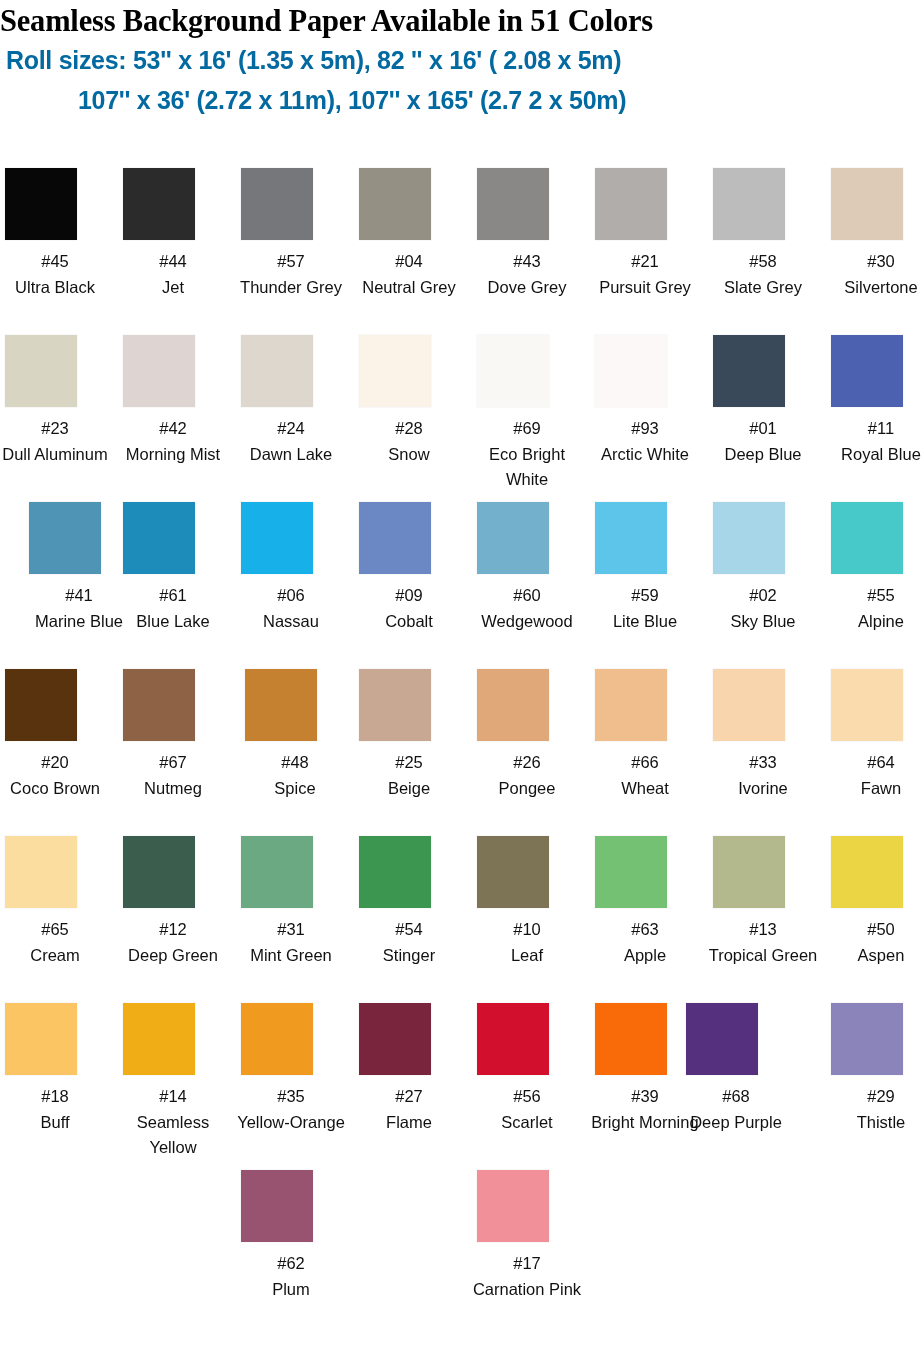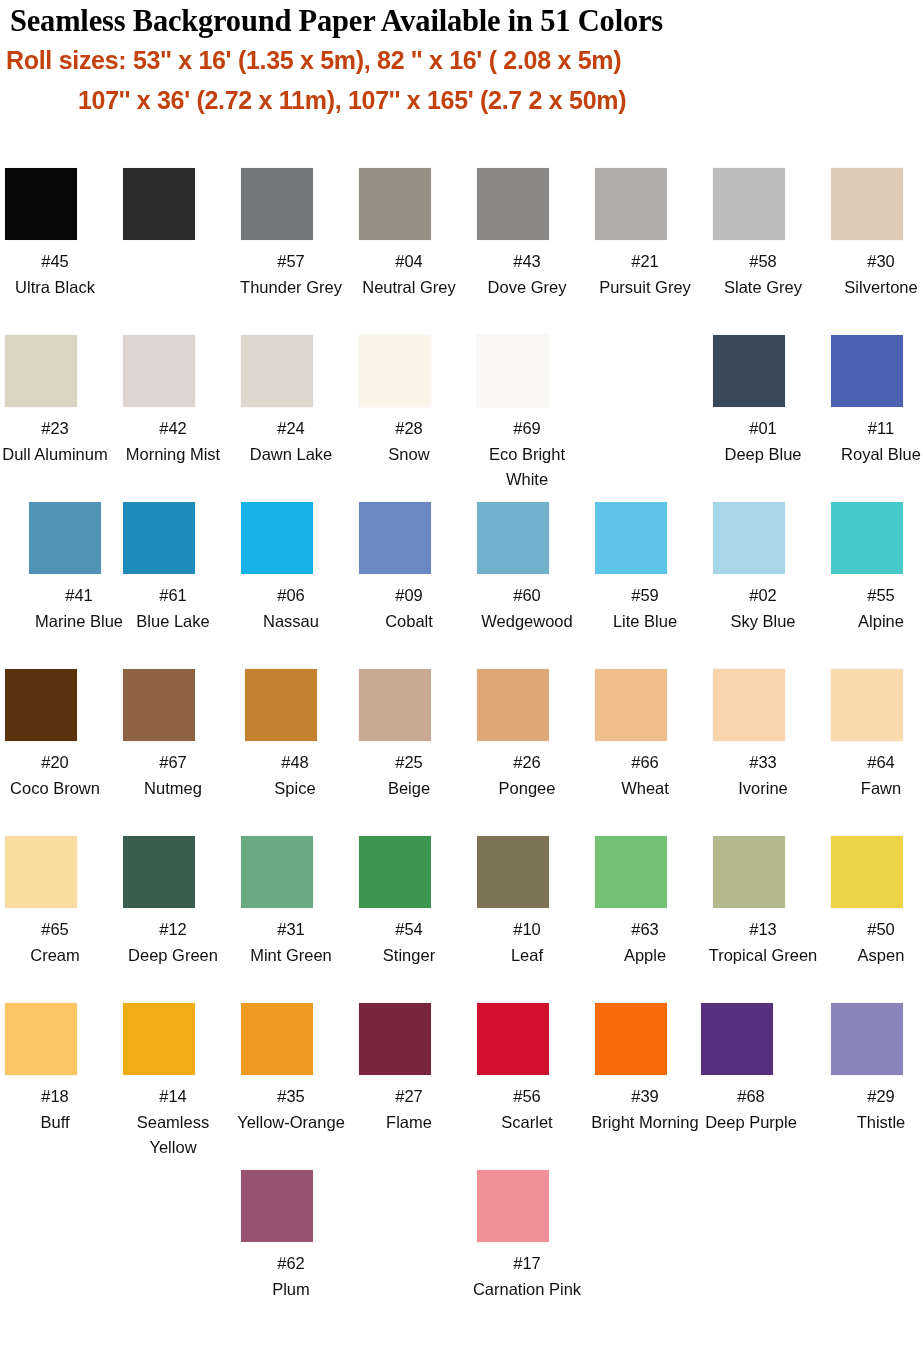--- a/index.html
+++ b/index.html
@@ -23,30 +23,29 @@
     text-align: center;
   }
   #title {
     font-family: "Liberation Serif", serif;
     font-weight: bold;
     font-size: 30.5px;
     line-height: 38px;
     letter-spacing: -0.2px;
     color: #000000;
     text-align: left;
-    padding-left: 10px;
     white-space: nowrap;
   }
   .rollline {
     font-family: "Liberation Sans", sans-serif;
     font-weight: bold;
     font-size: 25px;
     line-height: 40px;
     letter-spacing: -0.3px;
-    color: #c2410c;
+    color: #0369a1;
     white-space: nowrap;
   }
   #roll-line-1 { padding-left: 6px; text-align: left; }
   #roll-line-2 { padding-left: 78px; text-align: left; }
 
   
   #grid {
     position: absolute;
     top: 168px;
     left: 0;
@@ -96,20 +95,24 @@
     <div class="grid-row">
       <div class="cell" style="left: 0px;">
         <div class="swatch" style="background: rgb(7, 7, 7);"></div>
         <div class="caption">
           <span class="cap-code">#45</span>
           <span class="cap-name">Ultra Black</span>
         </div>
       </div>
       <div class="cell" style="left: 118px;">
         <div class="swatch" style="background: rgb(43, 43, 43);"></div>
+        <div class="caption">
+          <span class="cap-code">#44</span>
+          <span class="cap-name">Jet</span>
+        </div>
       </div>
       <div class="cell" style="left: 236px;">
         <div class="swatch" style="background: rgb(118, 119, 122);"></div>
         <div class="caption">
           <span class="cap-code">#57</span>
           <span class="cap-name">Thunder Grey</span>
         </div>
       </div>
       <div class="cell" style="left: 354px;">
         <div class="swatch" style="background: rgb(148, 145, 132);"></div>
@@ -176,20 +179,27 @@
           <span class="cap-name">Snow</span>
         </div>
       </div>
       <div class="cell" style="left: 472px;">
         <div class="swatch" style="background: rgb(250, 248, 244);"></div>
         <div class="caption">
           <span class="cap-code">#69</span>
           <span class="cap-name">Eco Bright White</span>
         </div>
       </div>
+      <div class="cell" style="left: 590px;">
+        <div class="swatch" style="background: rgb(251, 248, 247);"></div>
+        <div class="caption">
+          <span class="cap-code">#93</span>
+          <span class="cap-name">Arctic White</span>
+        </div>
+      </div>
       <div class="cell" style="left: 708px;">
         <div class="swatch" style="background: rgb(57, 73, 90);"></div>
         <div class="caption">
           <span class="cap-code">#01</span>
           <span class="cap-name">Deep Blue</span>
         </div>
       </div>
       <div class="cell" style="left: 826px;">
         <div class="swatch" style="background: rgb(76, 98, 176);"></div>
         <div class="caption">
@@ -408,21 +418,21 @@
           <span class="cap-name">Scarlet</span>
         </div>
       </div>
       <div class="cell" style="left: 590px;">
         <div class="swatch" style="background: rgb(249, 106, 9);"></div>
         <div class="caption">
           <span class="cap-code">#39</span>
           <span class="cap-name">Bright Morning</span>
         </div>
       </div>
-      <div class="cell" style="left: 696px;">
+      <div class="cell" style="left: 681px;">
         <div class="swatch" style="background: rgb(84, 48, 126);"></div>
         <div class="caption">
           <span class="cap-code">#68</span>
           <span class="cap-name">Deep Purple</span>
         </div>
       </div>
       <div class="cell" style="left: 826px;">
         <div class="swatch" style="background: rgb(139, 132, 187);"></div>
         <div class="caption">
           <span class="cap-code">#29</span>

